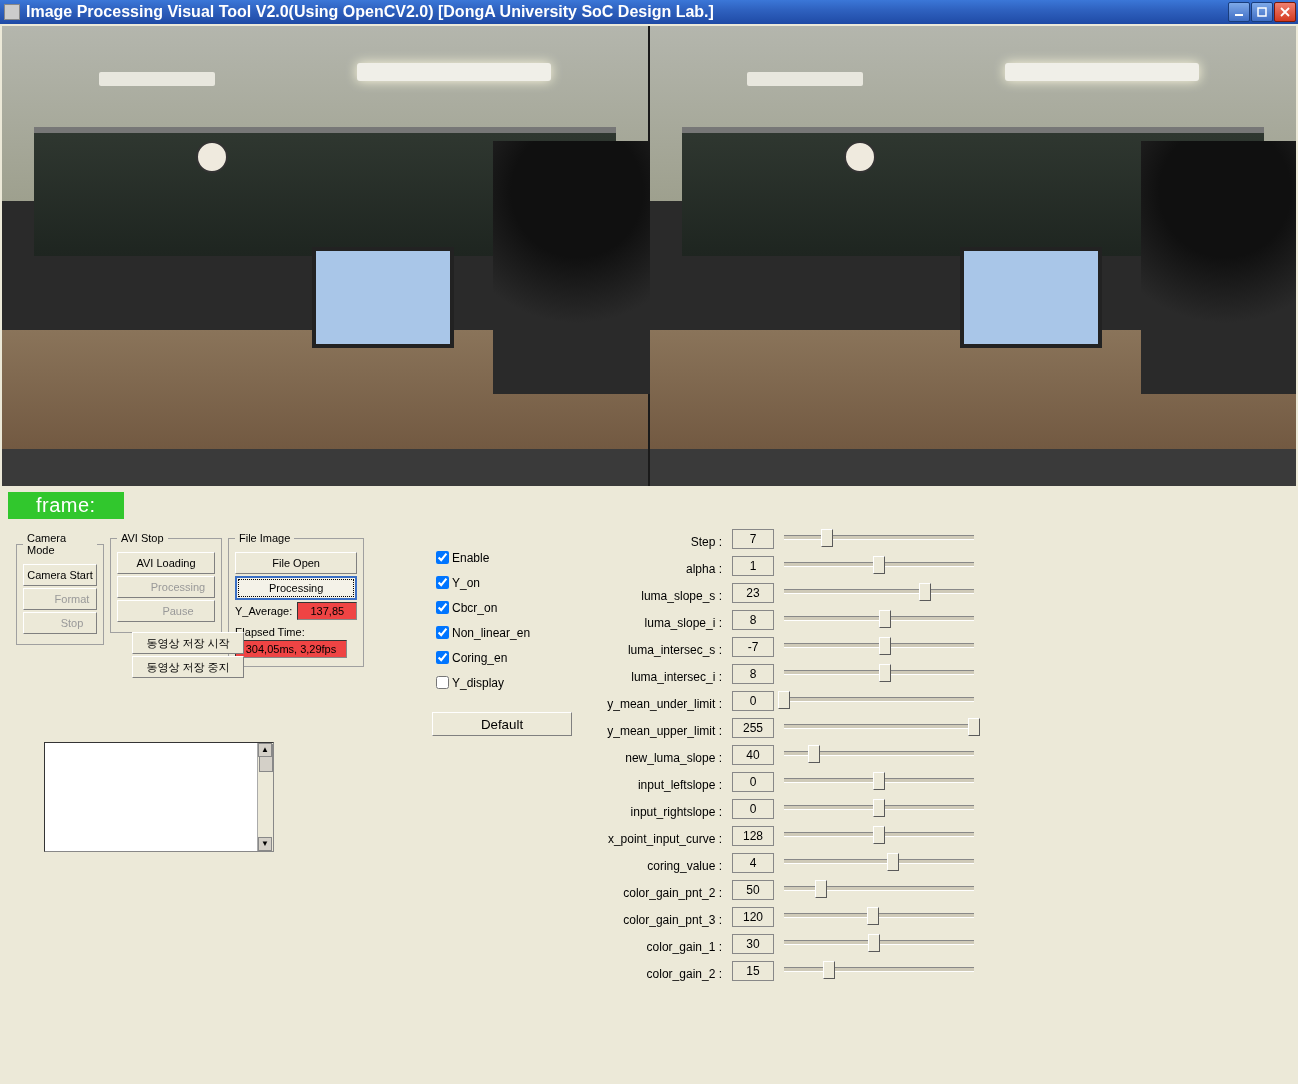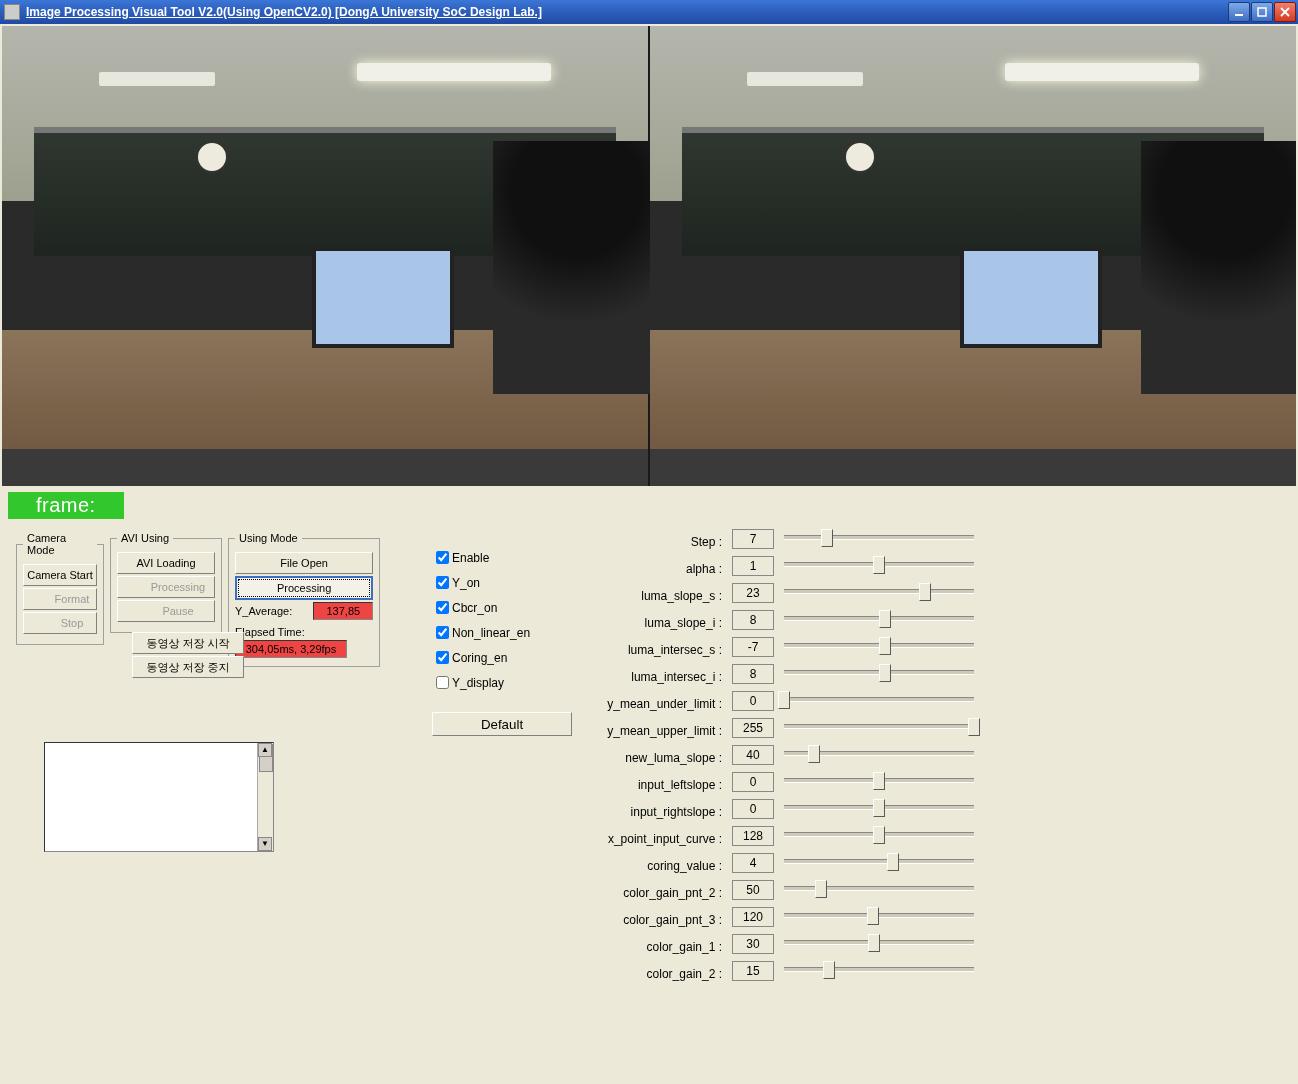--- a/index.html
+++ b/index.html
@@ -13,22 +13,21 @@
     overflow: hidden;
   }
   .titlebar {
     height: 24px;
     background: linear-gradient(to bottom, #3b77d8 0%, #2f62c0 40%, #1f4aa5 100%);
     display: flex;
     align-items: center;
     padding: 0 2px 0 4px;
     color: #fff;
     font-weight: bold;
-    font-size: 12px;
-    text-decoration: underline;
+    font-size: 16px;
   }
   .titlebar .appicon {
     width: 16px; height: 16px;
     background: #ccc;
     margin-right: 6px;
     border: 1px solid #888;
     display: inline-block;
   }
   .titlebar .title { flex: 1; white-space: nowrap; }
   .titlebar .winbtns { display: flex; gap: 1px; }
@@ -275,31 +274,31 @@
     <div class="leftcol">
       <div class="groups">
         <fieldset class="gb" style="width:88px">
           <legend>Camera Mode</legend>
           <button class="btn">Camera Start</button>
           <button class="btn disabled" disabled="">Format</button>
           <button class="btn disabled" disabled="">Stop</button>
         </fieldset>
 
         <fieldset class="gb" style="width:112px">
-          <legend>AVI Using</legend>
+          <legend>AVI Stop</legend>
           <button class="btn">AVI Loading</button>
           <button class="btn disabled" disabled="">Processing</button>
           <button class="btn disabled" disabled="">Pause</button>
         </fieldset>
 
         <fieldset class="gb" style="width:132px">
-          <legend>Using Mode</legend>
+          <legend>File Image</legend>
           <button class="btn">File Open</button>
           <button class="btn focused">Processing</button>
-          <div style="display:flex;align-items:center;gap:21px">
+          <div style="display:flex;align-items:center;gap:5px">
             <span class="lbl">Y_Average:</span>
             <span class="valbox">137,85</span>
           </div>
           <div style="margin-top:6px">
             <span class="lbl">Elapsed Time:</span><br>
             <span class="valbox" style="min-width:112px;margin-top:2px">304,05ms, 3,29fps</span>
           </div>
         </fieldset>
       </div>
 

